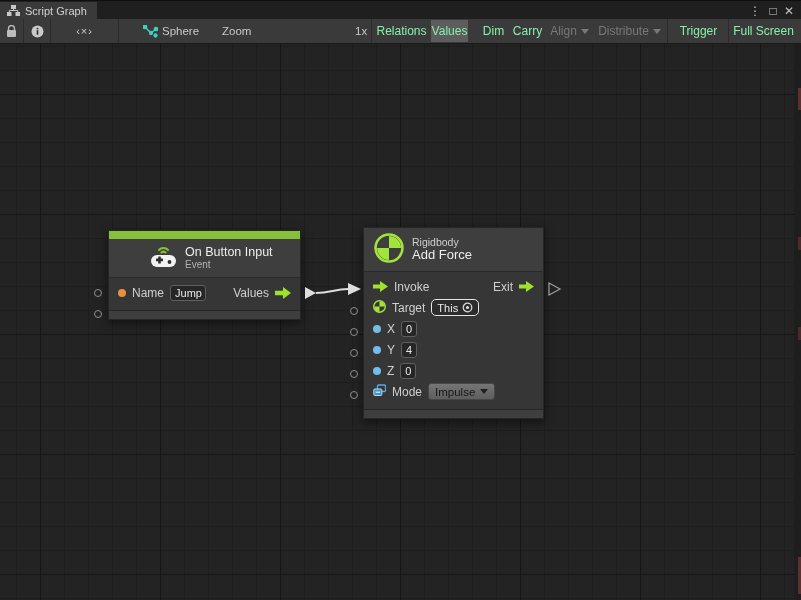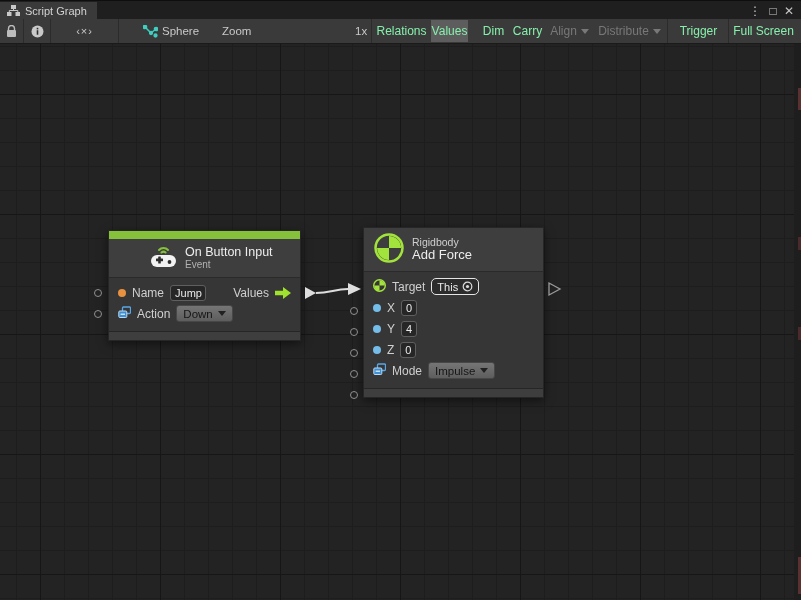--- a/index.html
+++ b/index.html
@@ -173,34 +173,20 @@
       <div class="nrow">
         <span class="dot orange"></span>
         <span>Name</span>
         <span class="field" style="width:36px;">Jump</span>
         <span class="spacer"></span>
         <span>Values</span>
         <svg width="16" height="12" viewBox="0 0 16 12">
             <path d="M0,3.8 h8 v-3.8 l8,6 l-8,6 v-3.8 h-8 z" fill="#9fe12d"></path>
           </svg>
       </div>
-      <div class="nrow">
-        <span>
-          <svg width="13" height="13" viewBox="0 0 13 13">
-              <rect x="4.5" y="1" width="8" height="6.5" rx="1" fill="none" stroke="#5aa7e8" stroke-width="1.3"></rect>
-              <rect x="0.8" y="5" width="8" height="6.5" rx="1" fill="#3f8fd0" stroke="#bcd9f2" stroke-width="1"></rect>
-              <rect x="2.6" y="7.6" width="4.4" height="1.2" fill="#eaf4fc"></rect>
-            </svg>
-        </span>
-        <span>Action</span>
-        <span class="dropdown">
-          <span>Down</span>
-            <span class="caret"></span>
-        </span>
-      </div>
     </div>
     <div class="nfooter"></div>
     <div class="port" style="left:-15px;top:58px;"></div>
     <div class="port" style="left:-15px;top:79px;"></div>
   </div>
 
   <div class="node" style="left:363px;top:227px;width:181px;">
     <div class="nheader" style="height:44px;">
       <span>
         <svg width="30" height="30" viewBox="0 0 30 30">
@@ -208,20 +194,31 @@
           <path d="M15,15 L15,3 A12,12 0 0 1 27,15 Z" fill="#a3e43c"></path>
           <path d="M15,15 L15,27 A12,12 0 0 1 3,15 Z" fill="#a3e43c"></path>
         </svg>
       </span>
       <span>
         <div class="nkicker">Rigidbody</div>
         <div class="ntitle" style="font-size:13px;">Add Force</div>
       </span>
     </div>
     <div class="nbody">
+      <div class="nrow">
+        <svg width="15" height="11" viewBox="0 0 15 11">
+            <path d="M0,3.5 h7 v-3.5 l8,5.5 l-8,5.5 v-3.5 h-7 z" fill="#9fe12d"></path>
+          </svg>
+        <span>Invoke</span>
+        <span class="spacer"></span>
+        <span>Exit</span>
+        <svg width="15" height="11" viewBox="0 0 15 11">
+            <path d="M0,3.5 h7 v-3.5 l8,5.5 l-8,5.5 v-3.5 h-7 z" fill="#9fe12d"></path>
+          </svg>
+      </div>
       <div class="nrow">
         <span>
           <svg width="13" height="13" viewBox="0 0 13 13">
               <circle cx="6.5" cy="6.5" r="5.8" fill="none" stroke="#a3e43c" stroke-width="1.4"></circle>
               <path d="M6.5,6.5 L6.5,1.2 A5.3,5.3 0 0 1 11.8,6.5 Z" fill="#a3e43c"></path>
               <path d="M6.5,6.5 L6.5,11.8 A5.3,5.3 0 0 1 1.2,6.5 Z" fill="#a3e43c"></path>
             </svg>
         </span>
         <span>Target</span>
         <span class="thisbtn">

